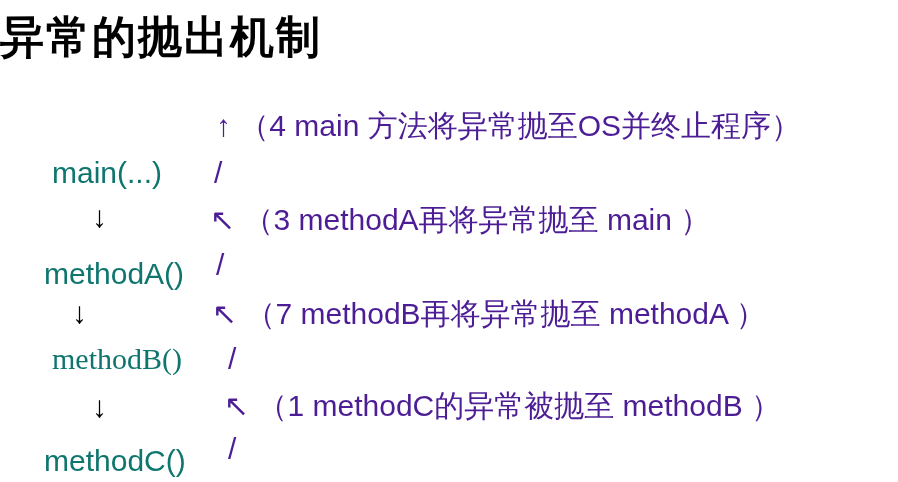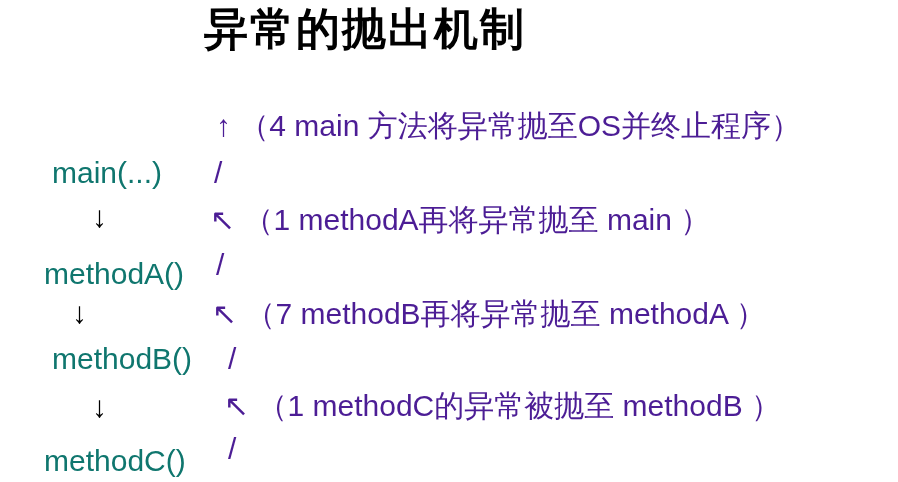--- a/index.html
+++ b/index.html
@@ -1,21 +1,21 @@
 <!DOCTYPE html>
 <html><head>
 <meta charset="utf-8">
 <style>
   html, body { margin: 0; padding: 0; }
   body {
     width: 898px; height: 482px; background: #ffffff; position: relative; overflow: hidden;
     font-family: "Liberation Sans", "DejaVu Sans", sans-serif;
   }
   .title {
-    position: absolute; left: 0; width: 730px; top: 0; text-align: center;
+    position: absolute; left: 0; width: 730px; top: 8px; text-align: left;
     font-family: "DejaVu Serif", "Liberation Serif", serif;
     font-weight: bold; font-size: 44px; color: #000000; letter-spacing: 2px;
   }
   .abs { position: absolute; white-space: nowrap; }
   .black { color: #0f766e; font-size: 30px; }
   .red { color: #4c1d95; font-size: 30px; }
   .arrow-down { font-size: 30px; color: #000; }
 </style>
 </head>
 <body>
@@ -26,33 +26,33 @@
   <span>↑</span>
   <span>（4 main 方法将异常抛至OS并终止程序）</span>
 </div>
 
 <div class="abs black" style="left:52px; top:156px;">main(...)</div>
 <div class="abs red" style="left:214px; top:156px;">/</div>
 
 <div class="abs arrow-down" style="left:92px; top:200px;">↓</div>
 <div class="abs red" style="left:210px; top:200px;">
   <span>↖</span>
-  <span>（1 methodA再将异常抛至 main ）</span>
+  <span>（3 methodA再将异常抛至 main ）</span>
 </div>
 
 <div class="abs black" style="left:44px; top:257px;">methodA()</div>
 <div class="abs red" style="left:216px; top:248px;">/</div>
 
 <div class="abs arrow-down" style="left:72px; top:296px;">↓</div>
 <div class="abs red" style="left:212px; top:294px;">
   <span>↖</span>
   <span>（7 methodB再将异常抛至 methodA ）</span>
 </div>
 
-<div class="abs black" style="left:52px; top:342px;">methodB()</div>
+<div class="abs black" style="left:52px; top:342px;font-family:Liberation Serif, serif;">methodB()</div>
 <div class="abs red" style="left:228px; top:342px;">/</div>
 
 <div class="abs arrow-down" style="left:92px; top:390px;">↓</div>
 <div class="abs red" style="left:224px; top:386px;">
   <span>↖</span>
   <span>（1 methodC的异常被抛至 methodB ）</span>
 </div>
 
 <div class="abs black" style="left:44px; top:432px;margin-top:12px;">methodC()</div>
 <div class="abs red" style="left:228px; top:432px;">/</div>

